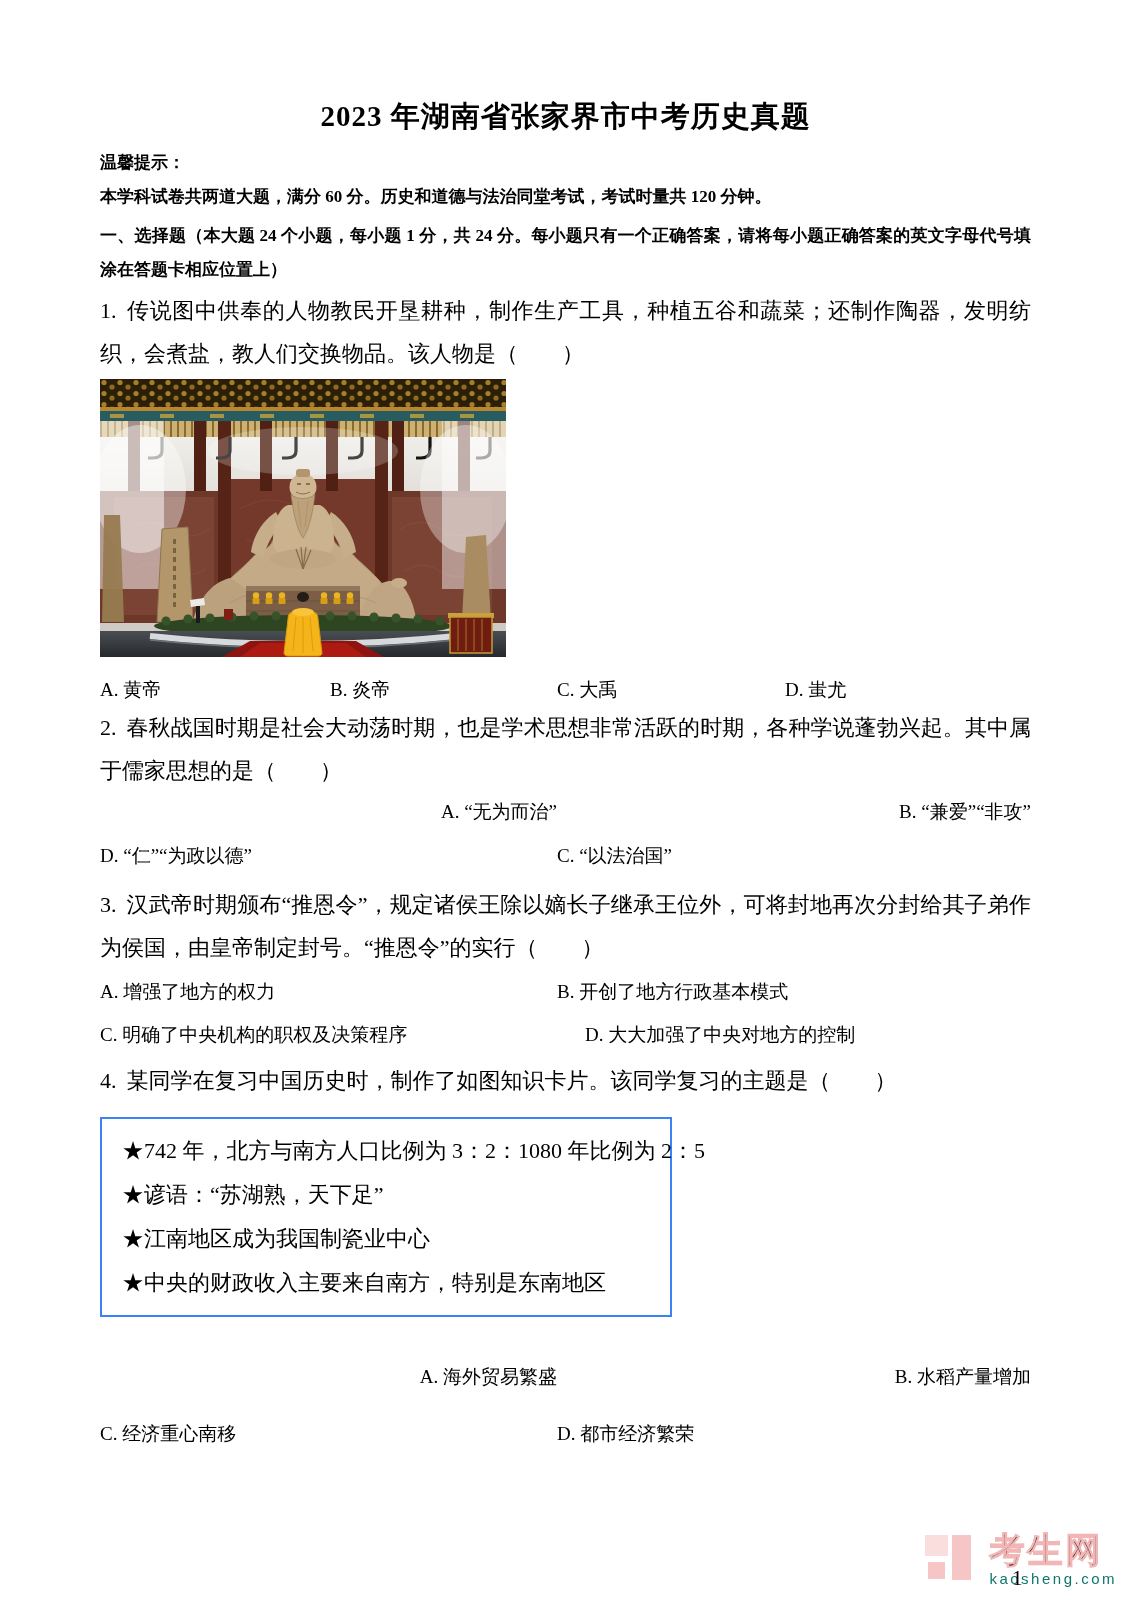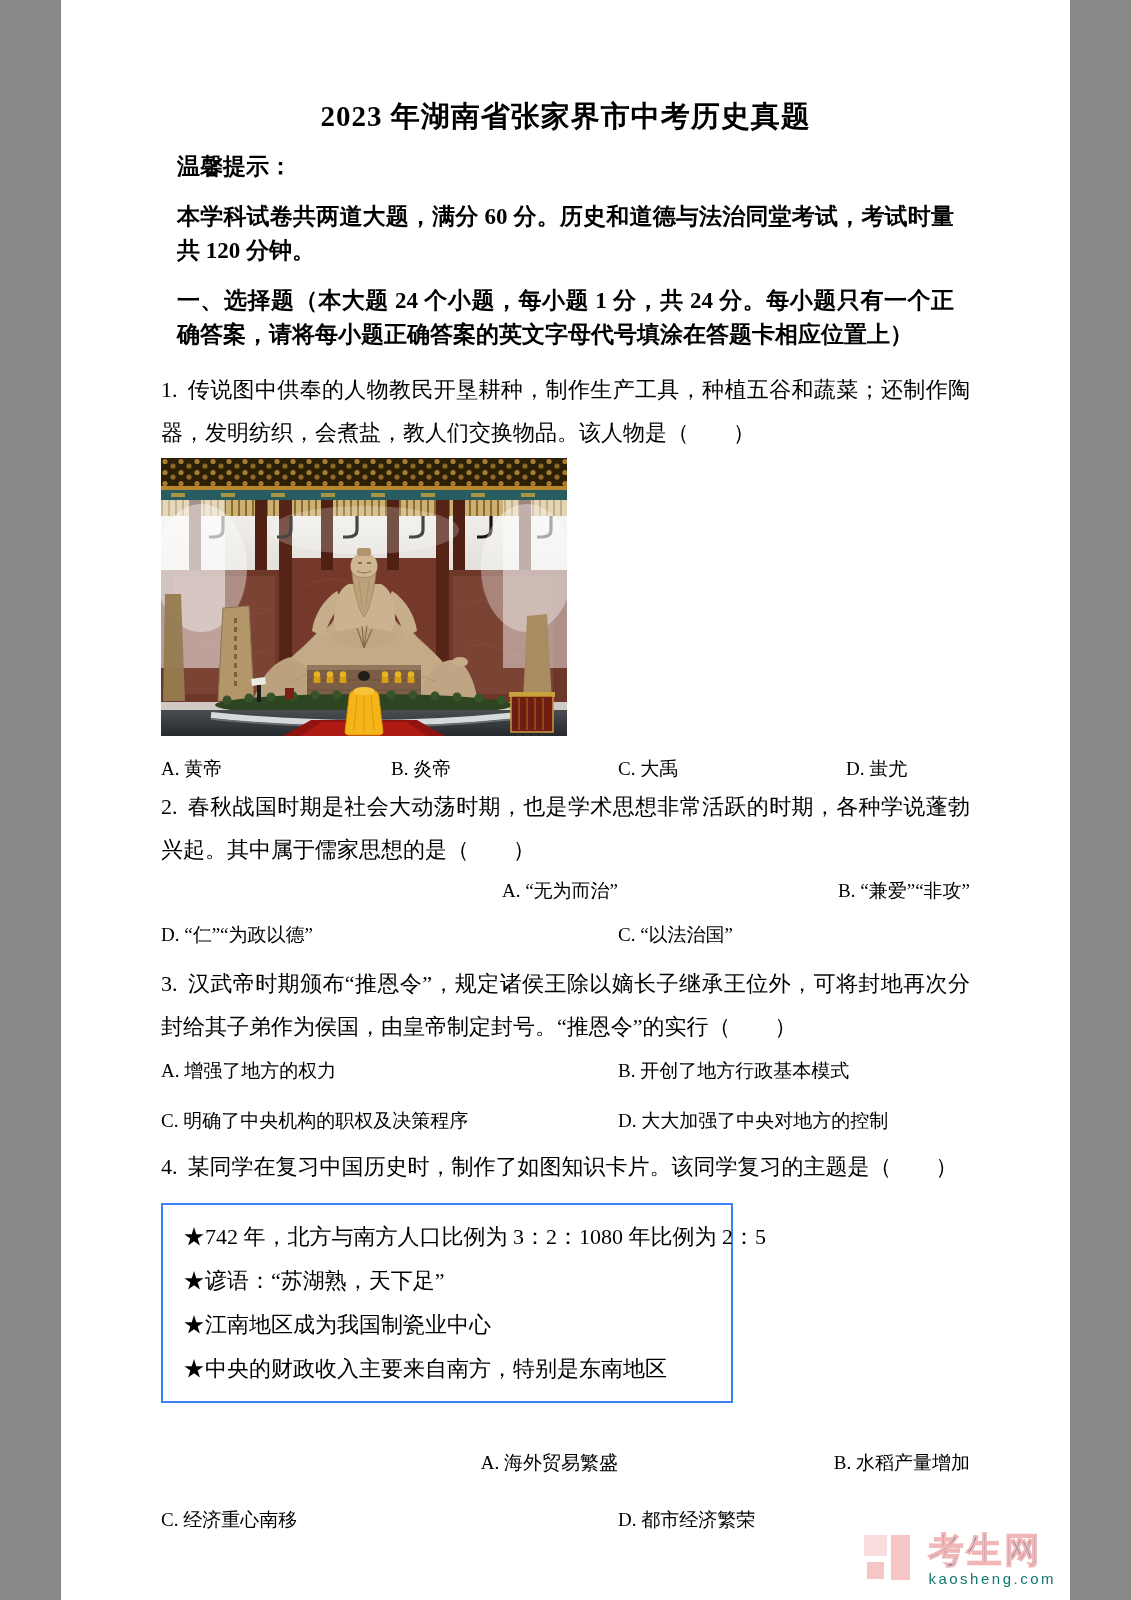--- a/index.html
+++ b/index.html
@@ -1,63 +1,63 @@
 <!DOCTYPE html>
 <html><head>
 <meta charset="utf-8">
 <style>
   html,body { margin:0; padding:0; background:#888; }
   .page {
-    position:relative; width:1009px; height:1600px; margin:0 auto;
+    position:relative; width:1131px; height:1600px; margin:0 auto;
     background:#ffffff; color:#000;
     font-family:"Liberation Serif","DejaVu Serif",serif;
     overflow:hidden;
   }
   .content { padding:0 100px; }
 
   h1.title { margin:0; padding-top:98px; font-size:29px; line-height:36px;
     text-align:center; font-weight:bold; letter-spacing:1px; }
 
   .notice { margin-top:12px; }
-  .notice p { margin:16px; font-size:23px; line-height:34px; font-weight:bold; text-align:justify;font-family:Liberation Serif, serif; }
+  .notice p { margin:0; font-size:17px; line-height:34px; font-weight:bold; text-align:justify;font-family:Liberation Serif, serif; }
   .notice p.section-heading { margin-top:5px; }
 
   .stem { margin:0; font-size:22px; line-height:43px; text-align:justify; }
   .stem .num { margin-right:10px; }
   .q1 .stem { margin-top:2px; }
   .q2 .stem { margin-top:1px; }
   .q3 .stem { margin-top:12px; }
   .q4 .stem { margin-top:9px; }
 
   figure.photo { margin:4px 0 0 0; width:406px; height:278px; }
   figure.photo svg { display:block; }
 
   .opts { display:grid; font-size:19px; line-height:30px; }
   .opts.four { grid-template-columns:230px 227px 228px 1fr; margin-top:18px; }
   .opts.two  { grid-template-columns:457px 1fr; }
   .q2 .opts.two.r1 { margin-top:5px;text-align:right; }
   .q2 .opts.two.r2 { margin-top:14px; }
   .q3 .opts.two.r1 { margin-top:8px; }
-  .q3 .opts.two.r2 { margin-top:20px; }
+  .q3 .opts.two.r2 { margin-top:13px;gap:28px; }
   .q4 .opts.two.r1 { margin-top:45px;text-align:right; }
   .q4 .opts.two.r2 { margin-top:27px; }
 
   .card { box-sizing:border-box; margin-top:15px; width:572px; height:200px;
     border:2px solid #3b82f6; padding:10px 20px; }
   .card p { margin:0; font-size:22px; line-height:44px; white-space:nowrap; }
 
   .watermark { position:absolute; right:14px; bottom:14px;
     display:flex; align-items:center; gap:12px; }
   .wm-icon { position:relative; width:52px; height:50px; }
   .wm-icon .b1 { position:absolute; left:0;  top:0;    width:23px; height:21px; background:#fadede; }
   .wm-icon .b2 { position:absolute; left:27px; top:0;  width:19px; height:45px; background:#f6c5c5; }
   .wm-icon .b3 { position:absolute; left:3px; top:27px; width:17px; height:17px; background:#f6c5c5; }
   .wm-text { line-height:1; }
   .wm-brand { font-size:35px; font-weight:bold; letter-spacing:3px;
-    color:#0369a1; -webkit-text-stroke:1.2px #f2b6b6; }
+    color:#000000; -webkit-text-stroke:1.2px #f2b6b6; }
   .wm-domain { margin-top:3px; font-size:15px; letter-spacing:2.5px; color:#0f766e;
     font-family:"Liberation Sans","DejaVu Sans",sans-serif; }
   .page-num { position:absolute; left:1012px; top:1566px; font-size:21px; }
 </style>
 </head>
 <body>
 
 <div class="page">
   <div class="content">
 

